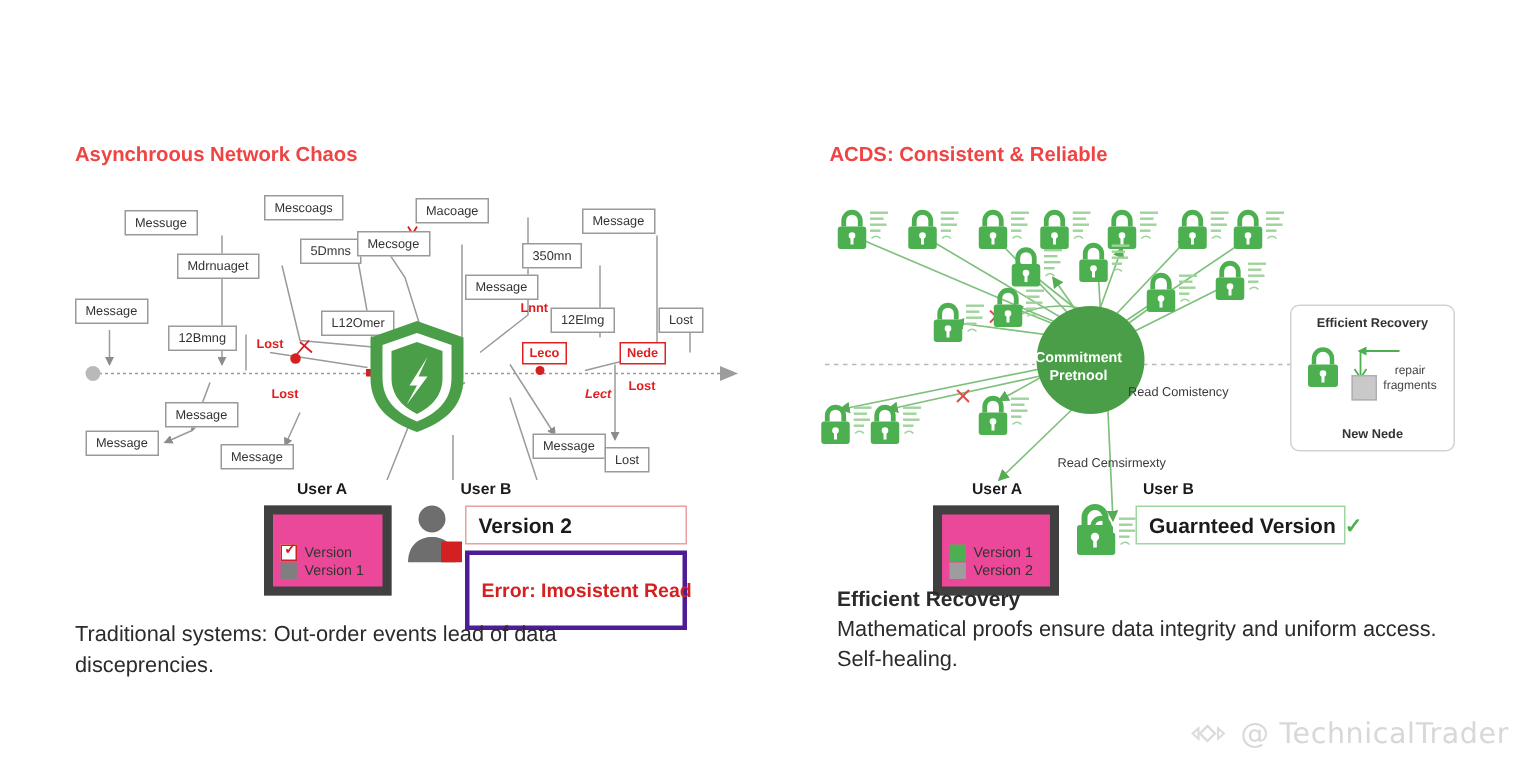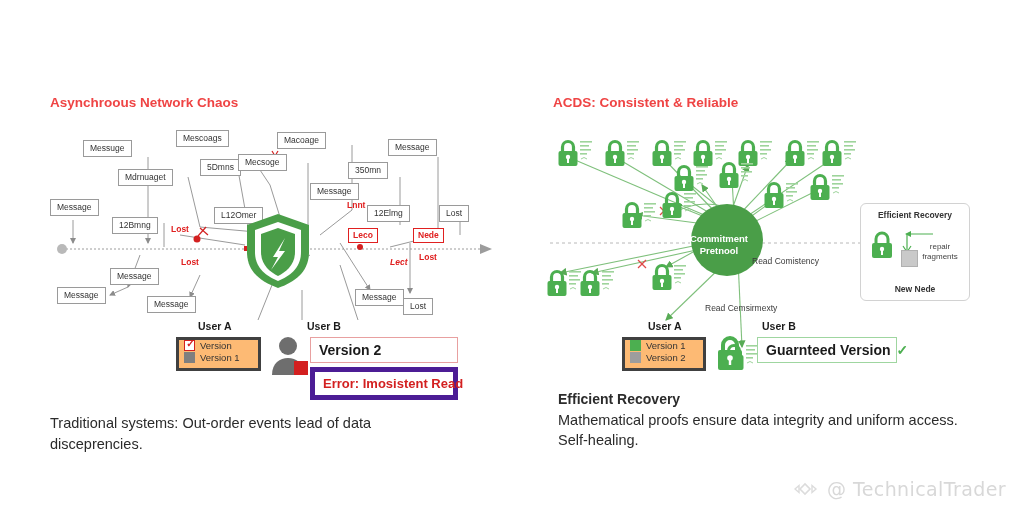--- a/index.html
+++ b/index.html
@@ -74,41 +74,41 @@
   .user-label {
     position:absolute; font-size:10.5px; font-weight:bold; color:#1b1b1b;
   }
   .ua-left   { left:198px; top:320px; }
   .ub-left   { left:307px; top:320px; }
   .ua-right  { left:648px; top:320px; }
   .ub-right  { left:762px; top:320px; }
 
   .versionbox {
     position:absolute;
-    background:#fdba74;
-    border:3px solid #404040;
-    padding:0 6px 4px 5px;
+    background:#ec4899;
+    border:6px solid #404040;
+    padding:20px 6px 4px 5px;
   }
   .vrow { display:flex; align-items:center; gap:5px; font-size:9.5px; color:#333; line-height:1.25; }
   .vchip { width:11px; height:11px; display:inline-block; flex:0 0 auto; position:relative; }
   .vchip.red   { background:#ffffff; border:1.5px solid #d32020; }
   .vchip.red::after {
     content:"✓"; position:absolute; left:0; top:-3px; width:11px;
     font-size:10px; color:#d32020; font-weight:bold; text-align:center; line-height:12px;
   }
   .vchip.grey  { background:#7f7f7f; }
   .vchip.green { background:#4caf50; }
   .vchip.grey2 { background:#9d9d9d; }
 
   .errbox {
     position:absolute;
-    border:5px solid #4c1d95;
+    border:3px solid #4c1d95;
     background:#fff;
     font-size:13px; font-weight:bold; color:#d32020;
-    padding:4px 8px; white-space:nowrap;
+    padding:16px 8px; white-space:nowrap;
   }
   .verbigbox {
     position:absolute;
     border:1px solid #e8a0a0;
     background:#fff;
     font-size:14px; font-weight:bold; color:#1b1b1b;
     padding:4px 8px; white-space:nowrap;
   }
   .guarbox {
     position:absolute;

